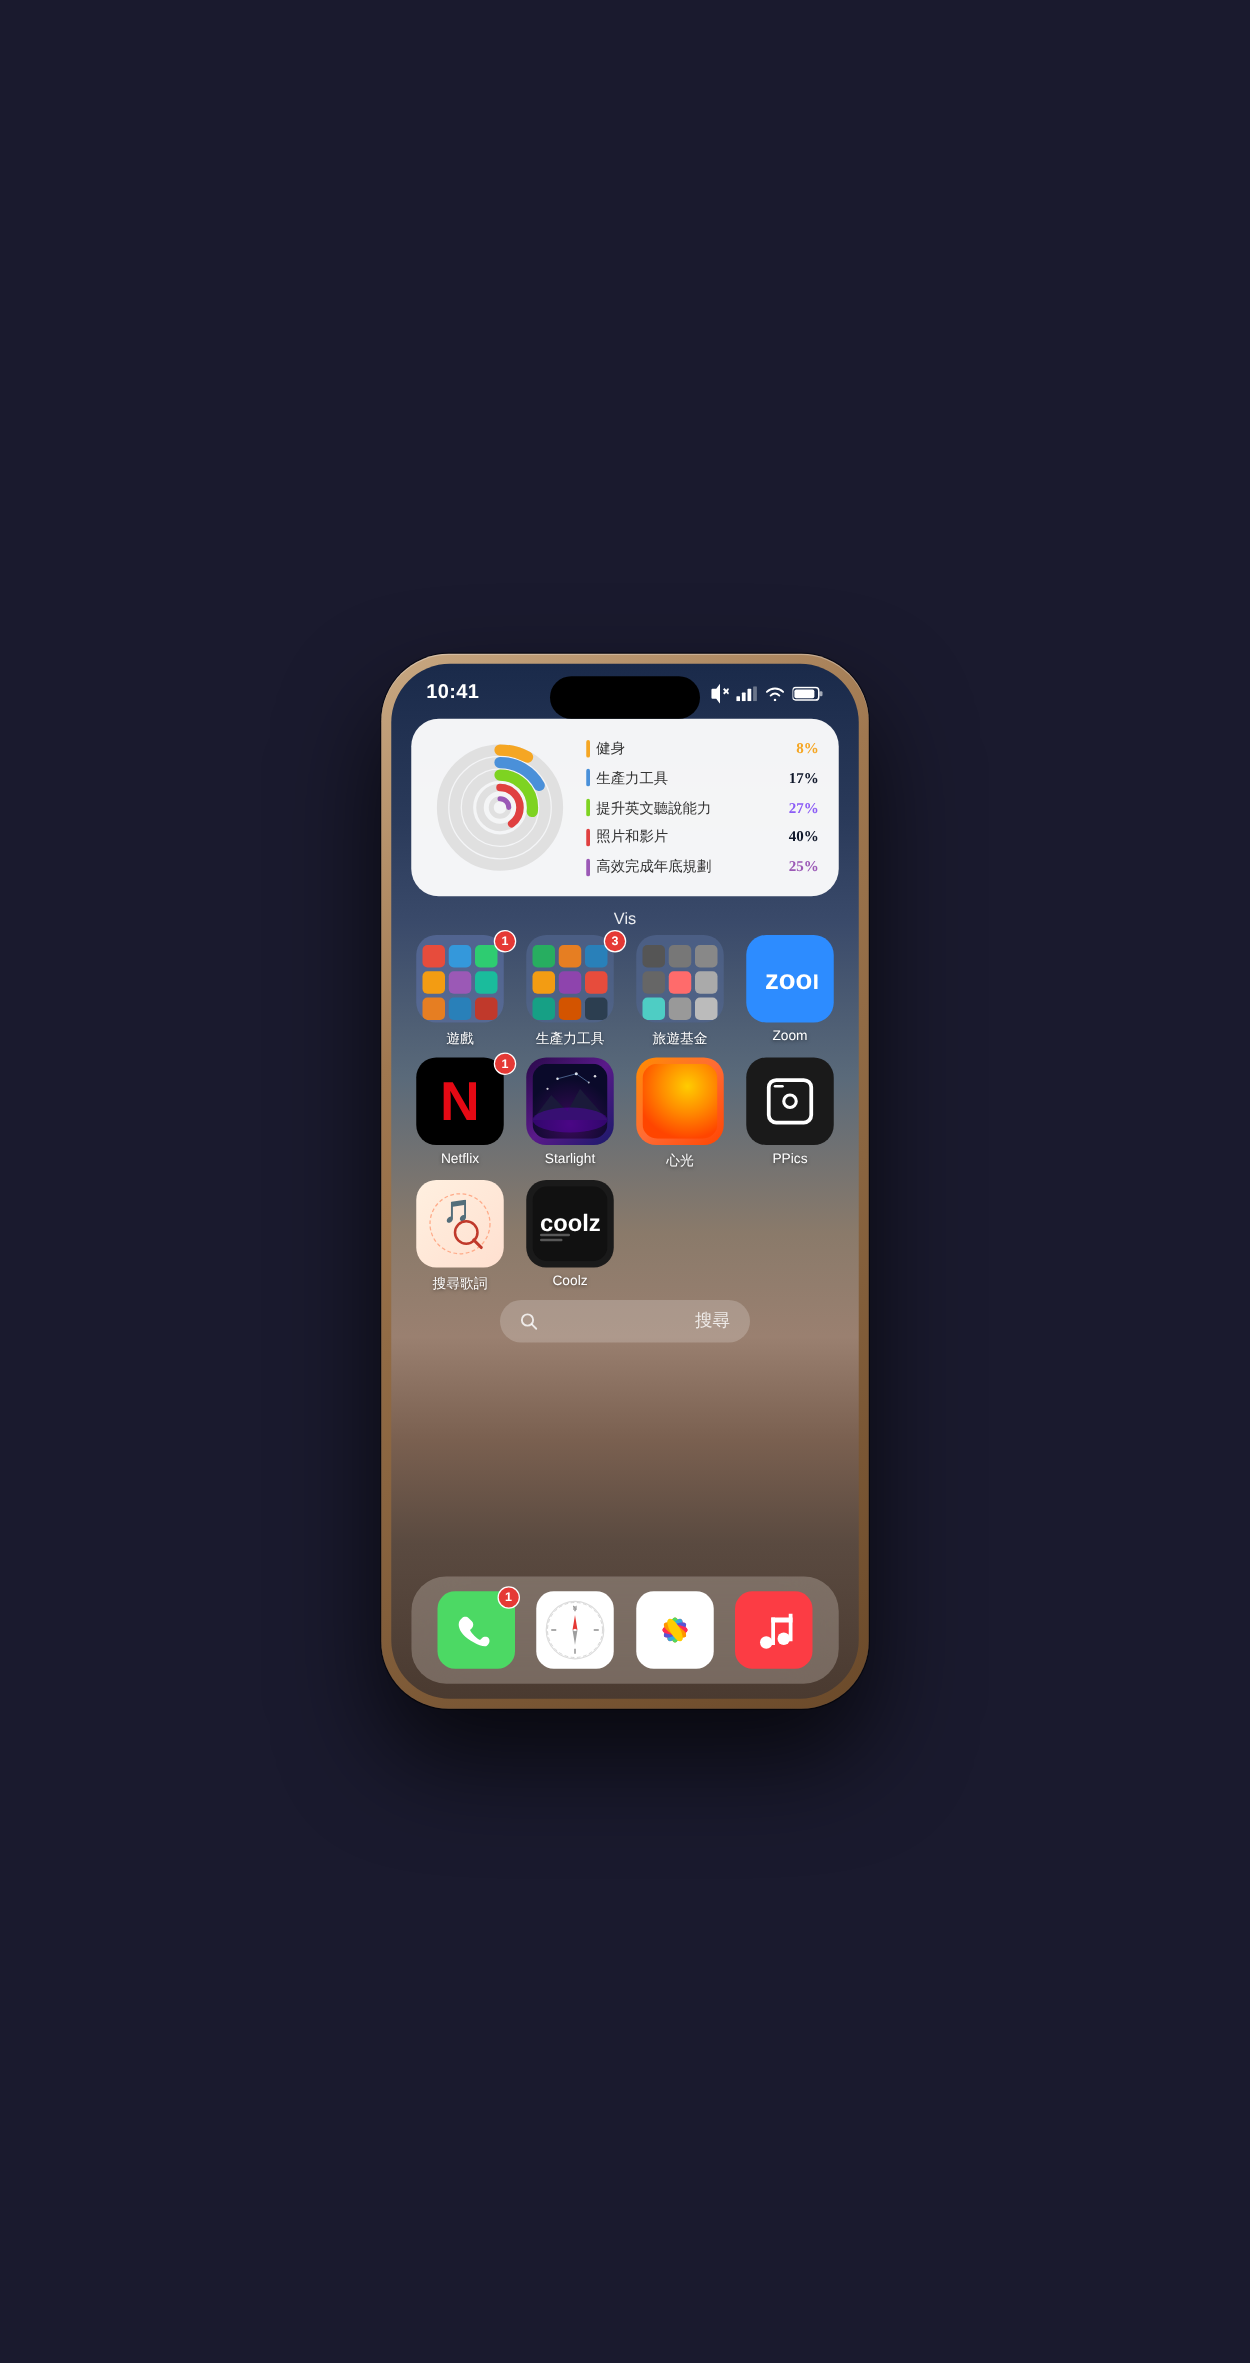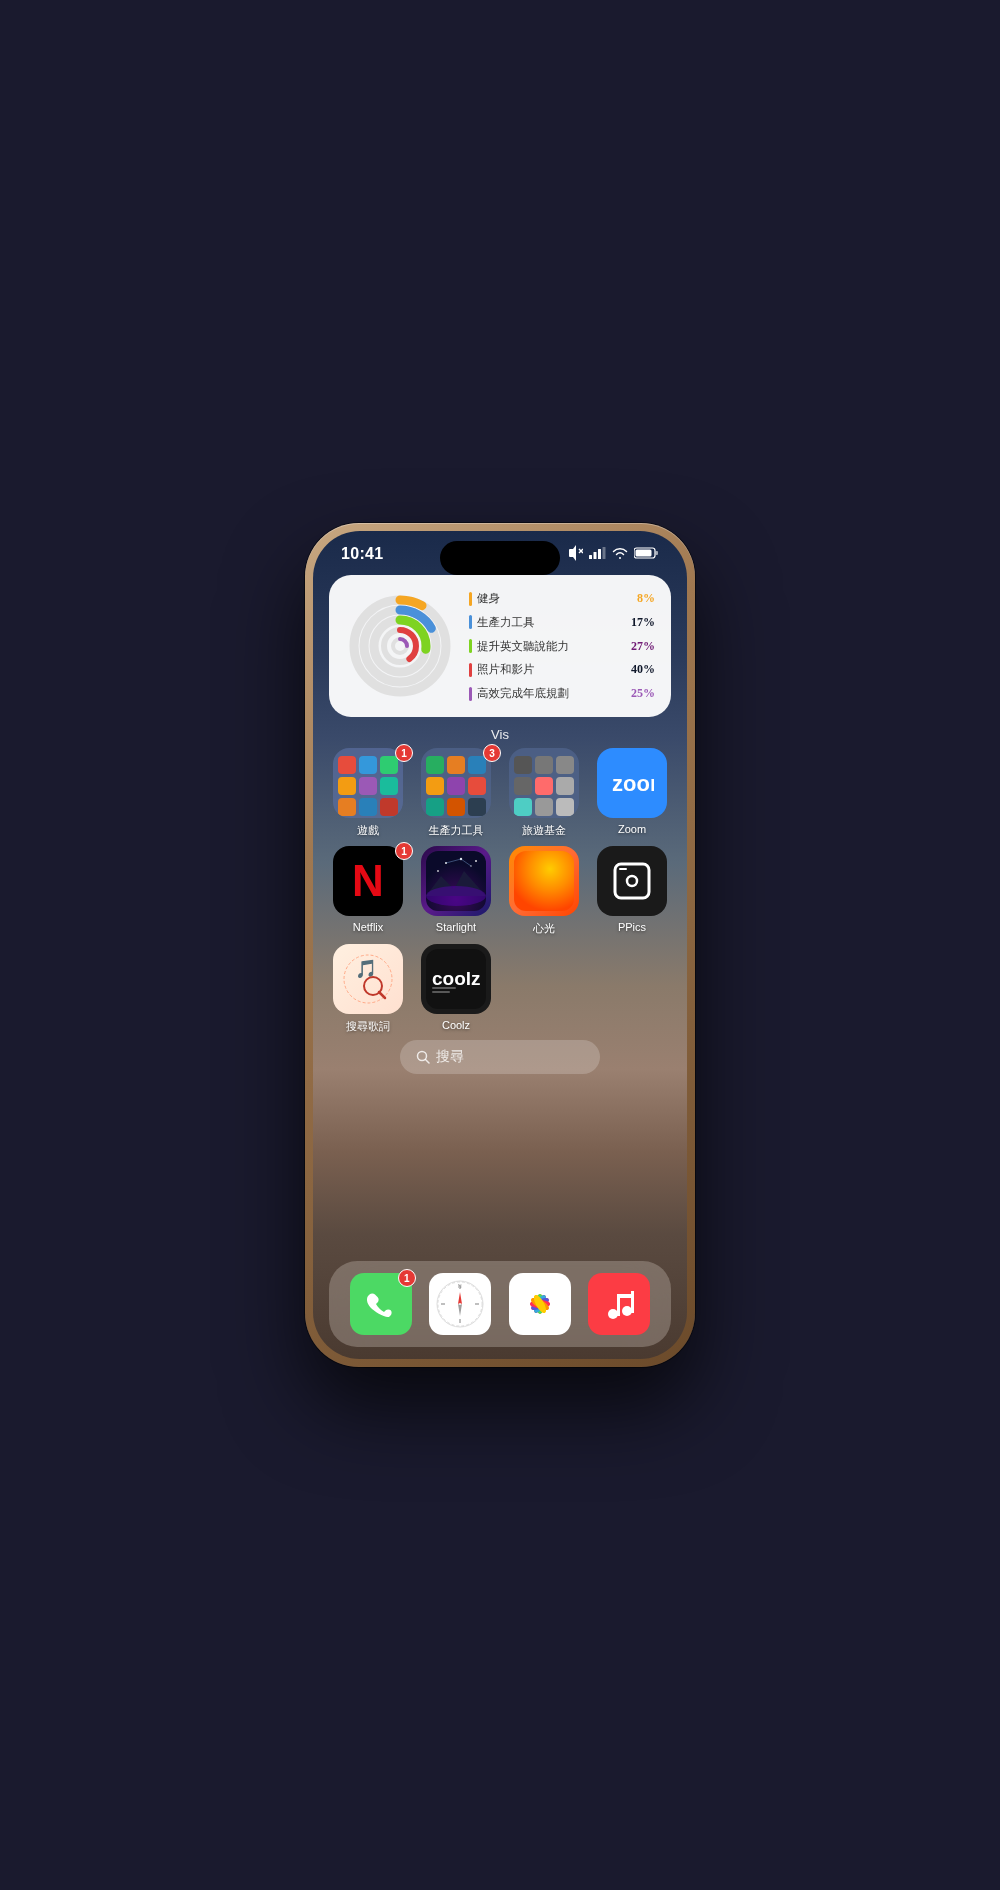--- a/index.html
+++ b/index.html
@@ -25,21 +25,21 @@
       height: 100%;
       background: linear-gradient(180deg, #1a2a4a 0%, #2a3a5a 15%, #3a4a6a 25%, #5a6a7a 40%, #8a7a6a 55%, #9a8070 65%, #7a6050 75%, #5a4a40 85%, #4a3a30 100%);
       border-radius: 47px;
       overflow: hidden;
       position: relative;
     }
     
     .status-bar {
       display: flex;
       justify-content: space-between;
-      align-items: flex-start;
+      align-items: flex-end;
       padding: 14px 28px 0;
       position: relative;
       z-index: 10;
     }
     .status-time {
       font-size: 16px;
       font-weight: 600;
       color: white;
       letter-spacing: 0.3px;
     }
@@ -191,21 +191,21 @@
     .coolz-icon { background: #1a1a1a; }
 
     
     .search-bar {
       margin: 1px auto 12px;
       width: 200px;
       background: rgba(255,255,255,0.2);
       border-radius: 20px;
       display: flex;
       align-items: center;
-      justify-content: flex-start;
+      justify-content: space-between;
       gap: 6px;
       padding: 8px 16px;
       color: rgba(255,255,255,0.8);
       font-size: 14px;
     }
     
     .dock {
       position: absolute;
       bottom: 12px;
       left: 16px;
@@ -357,21 +357,21 @@
             <div class="goal-dot" style="background:#4a90d9;"></div>
             <span>生產力工具</span>
           </div>
           <span class="goal-pct" style="color:#0f172a;">17%</span>
         </div>
         <div class="goal-row">
           <div class="goal-label">
             <div class="goal-dot" style="background:#7ed321;"></div>
             <span>提升英文聽說能力</span>
           </div>
-          <span class="goal-pct" style="color:#701a75;">27%</span>
+          <span class="goal-pct" style="color:#8b5cf6;">27%</span>
         </div>
         <div class="goal-row">
           <div class="goal-label">
             <div class="goal-dot" style="background:#e04040;"></div>
             <span>照片和影片</span>
           </div>
           <span class="goal-pct" style="color:#0f172a;">40%</span>
         </div>
         <div class="goal-row">
           <div class="goal-label">

